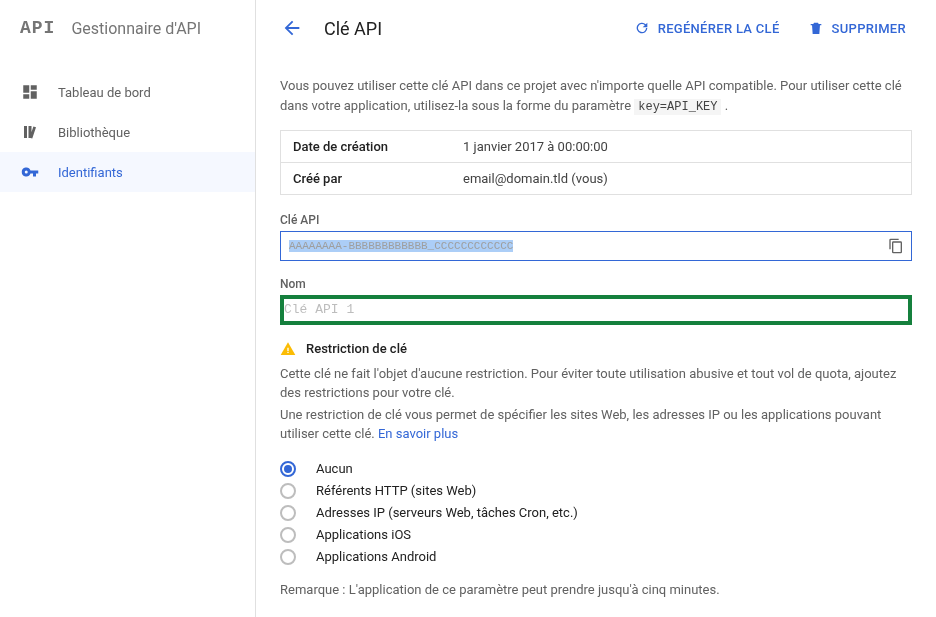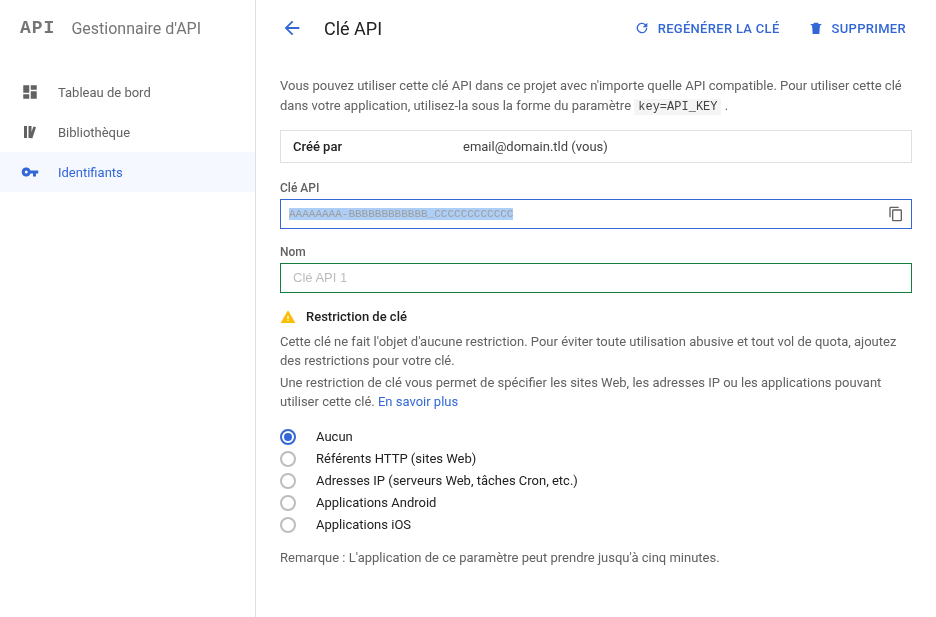--- a/index.html
+++ b/index.html
@@ -30,21 +30,21 @@
 .info-row:last-child { border-bottom: none; }
 .info-label { width: 170px; padding: 8px 12px; font-weight: 500; font-size: 13px; color: #212121; }
 .info-value { flex: 1; padding: 8px 12px; font-size: 13px; color: #424242; }
 .field-label { font-size: 12px; color: #616161; margin-bottom: 4px; font-weight: 500; }
 .input-group { max-width: 640px; margin-bottom: 16px; }
 .key-field { display: flex; align-items: center; border: 1px solid #3367d6; max-width: 640px; height: 30px; }
 .key-input { flex: 1; border: none; outline: none; padding: 6px 8px; font-family: "Courier New", monospace; font-size: 11px; color: #9e9e9e; background: #fff; user-select: all; }
 .key-input::selection { background: #cfe2ff; }
 .copy-btn { width: 30px; height: 28px; display: flex; align-items: center; justify-content: center; cursor: pointer; }
 .copy-btn svg { width: 16px; height: 16px; fill: #616161; }
-.text-input { width: 100%; max-width: 640px; border: 1px solid #15803d; padding: 6px 12px; font-size: 13px; outline: none; height: 30px; }
+.text-input { width: 100%; max-width: 640px; border: 4px solid #15803d; padding: 6px 0; font-size: 13px; outline: none; height: 30px; font-family: Liberation Mono, monospace; }
 .text-input::placeholder { color: #bdbdbd; }
 .restriction-block { max-width: 640px; margin-top: 4px; }
 .restriction-header { display: flex; gap: 10px; margin-bottom: 4px; }
 .warn-icon svg { width: 16px; height: 16px; }
 .restriction-title { font-weight: 500; font-size: 13px; }
 .restriction-desc { font-size: 13px; color: #616161; line-height: 1.5; margin-bottom: 2px; }
 .learn-more { color: #3367d6; cursor: pointer; }
 .radio-group { margin-top: 14px; }
 .radio-row { display: flex; align-items: center; gap: 20px; padding: 3px 0; cursor: pointer; }
 .radio { width: 16px; height: 16px; border-radius: 50%; border: 2px solid #bdbdbd; position: relative; flex-shrink: 0; }
@@ -113,20 +113,24 @@
       </div>
     </div>
 
     <div class="content">
       <p class="desc">
         <span>Vous pouvez utiliser cette clé API dans ce projet avec n'importe quelle API compatible. Pour utiliser cette clé dans votre application, utilisez-la sous la forme du paramètre </span><code>key=API_KEY</code><span> .</span>
       </p>
 
       <div class="info-block">
         <div class="info-row">
+          <div class="info-label">Date de création</div>
+          <div class="info-value">1 janvier 2017 à 00:00:00</div>
+        </div>
+        <div class="info-row">
           <div class="info-label">Créé par</div>
           <div class="info-value">email@domain.tld (vous)</div>
         </div>
       </div>
 
       <div class="input-group">
         <div class="field-label">Clé API</div>
         <div class="key-field">
           <span class="key-input"><span class="sel">AAAAAAAA-BBBBBBBBBBBB_CCCCCCCCCCCC</span></span>
           <div class="copy-btn">
@@ -165,25 +169,25 @@
           <label class="radio-row">
             <span class="radio"></span>
             <span class="radio-label">Référents HTTP (sites Web)</span>
           </label>
           <label class="radio-row">
             <span class="radio"></span>
             <span class="radio-label">Adresses IP (serveurs Web, tâches Cron, etc.)</span>
           </label>
           <label class="radio-row">
             <span class="radio"></span>
-            <span class="radio-label">Applications Android</span>
+            <span class="radio-label">Applications iOS</span>
           </label>
           <label class="radio-row">
             <span class="radio"></span>
-            <span class="radio-label">Applications iOS</span>
+            <span class="radio-label">Applications Android</span>
           </label>
         </div>
       </div>
 
       <p class="note">Remarque : L'application de ce paramètre peut prendre jusqu'à cinq minutes.</p>
 
     </div>
   </main>
 </div>
 

